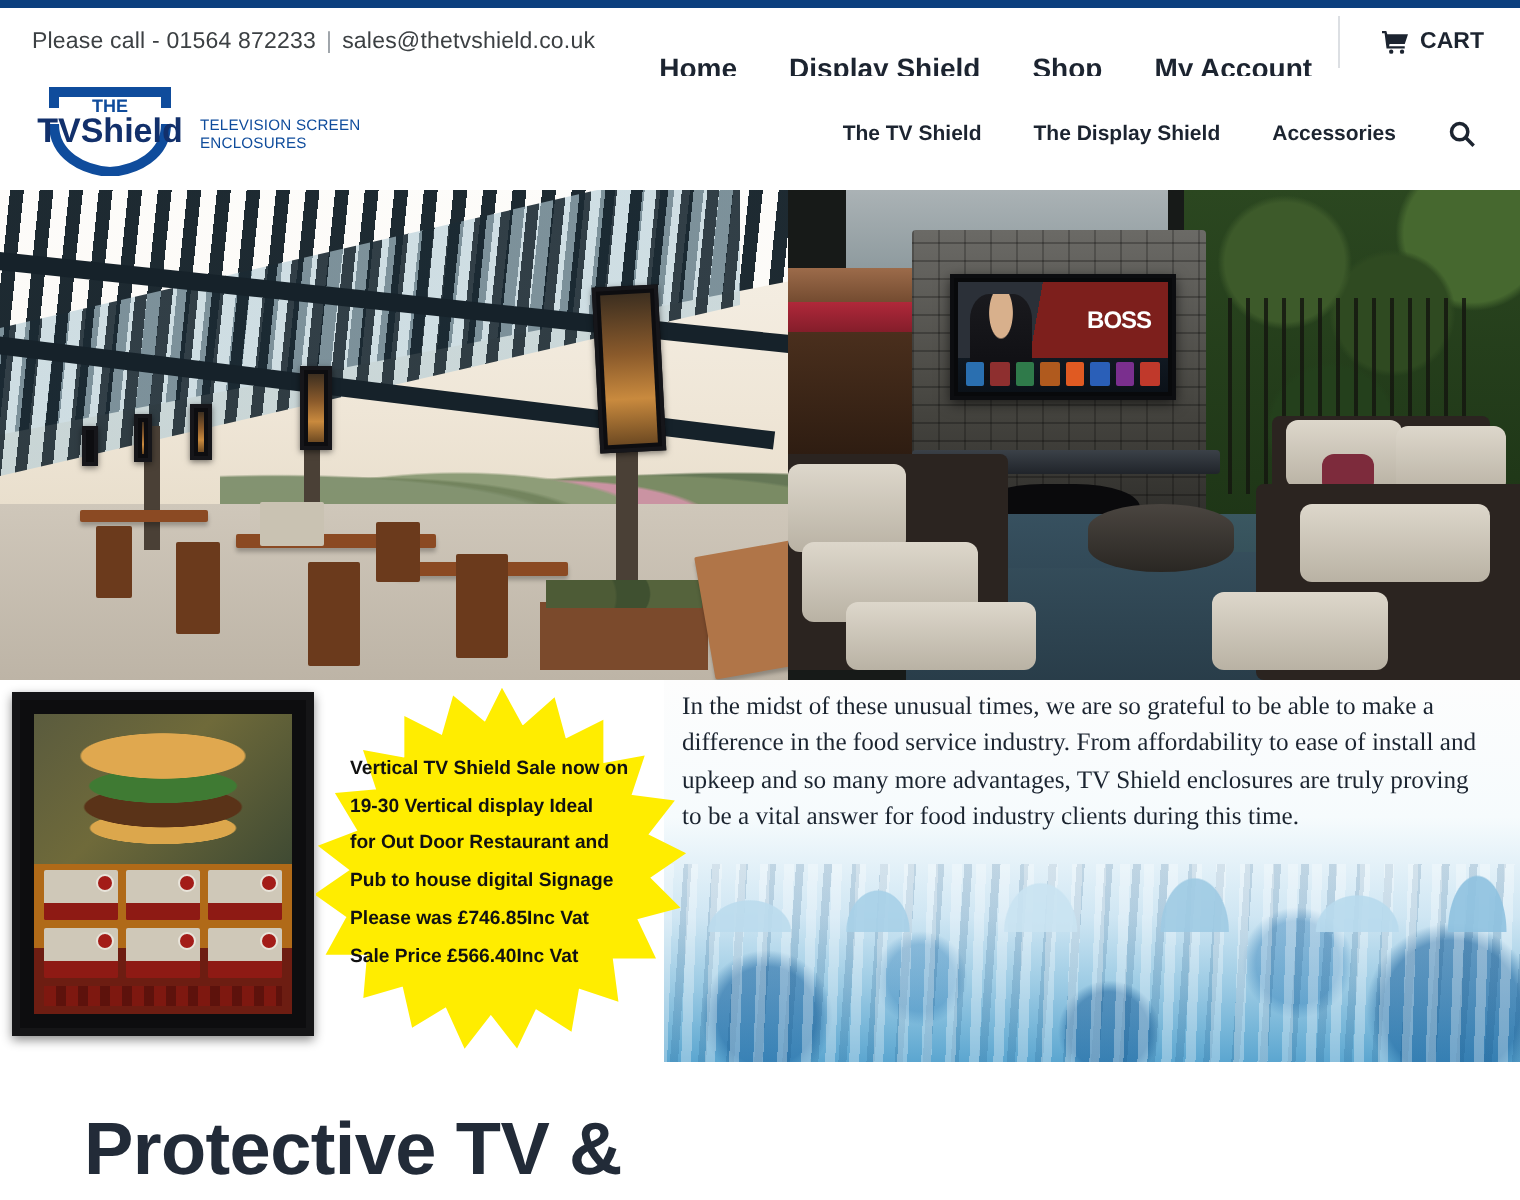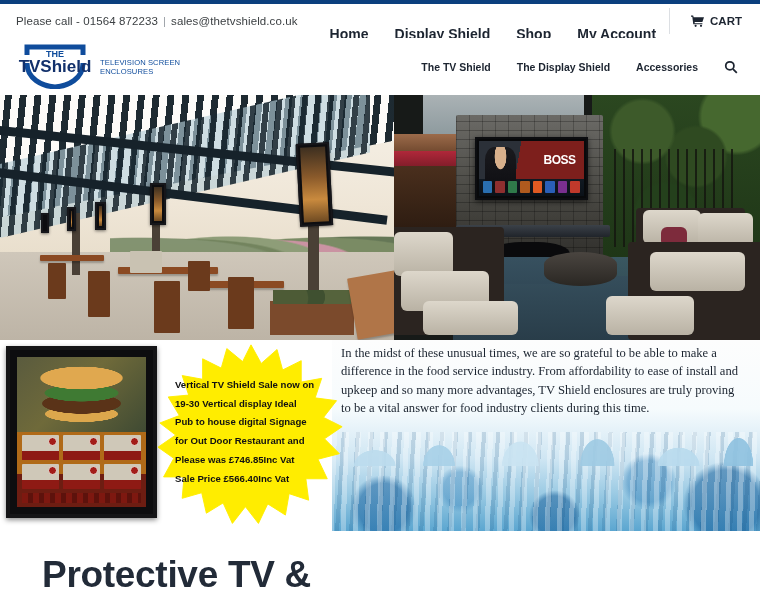--- a/index.html
+++ b/index.html
@@ -639,22 +639,22 @@
     </div>
   </div>
 
   <div class="burst">
     <svg viewBox="0 0 200 200">
       <polygon points="100,2 111,22 128,7 134,29 154,19 154,42 176,38 169,59 192,62 178,80 198,90 179,103 195,119 172,125 182,146 159,146 162,169 141,162 137,185 118,173 108,194 94,176 80,194 70,172 52,183 47,161 26,167 28,144 6,144 17,124 0,112 19,99 2,86 23,78 11,58 33,56 26,35 48,39 48,17 68,27 74,6 91,20" fill="#ffed00" stroke="#ffed00" stroke-width="1"></polygon>
     </svg>
     <div class="burst-text">
       <div>Vertical TV Shield Sale now on</div>
       <div>19-30 Vertical display Ideal</div>
+      <div>for Out Door Restaurant and</div>
       <div>Pub to house digital Signage</div>
-      <div>for Out Door Restaurant and</div>
       <div>Please was £746.85Inc Vat</div>
       <div>Sale Price £566.40Inc Vat</div>
     </div>
   </div>
 
   <p class="promo-copy">In the midst of these unusual times, we are so grateful to be able to make a difference in the food service industry. From affordability to ease of install and upkeep and so many more advantages, TV Shield enclosures are truly proving to be a vital answer for food industry clients during this time.</p>
 </div>
 
 <div class="below">
   <h1 class="big-heading">Protective TV &amp;</h1>

